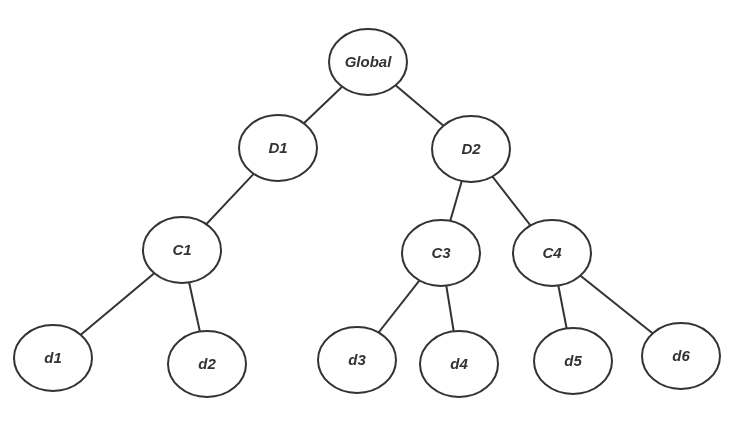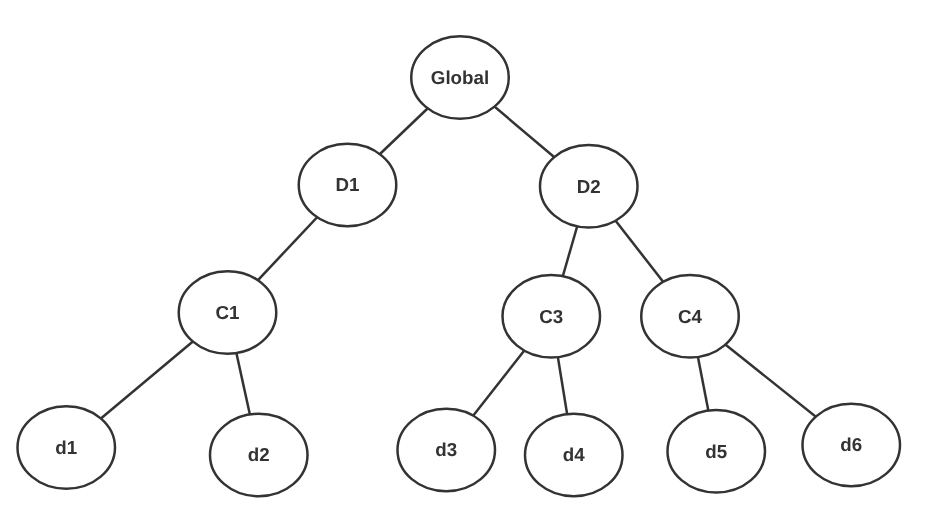--- a/index.html
+++ b/index.html
@@ -7,20 +7,21 @@
     padding: 0;
     background: #ffffff;
   }
   #stage {
     width: 736px;
     height: 423px;
     position: relative;
     background: #ffffff;
     overflow: hidden;
     font-family: "Liberation Sans", "DejaVu Sans", sans-serif;
+    font-style: italic;
   }
   #tree-svg {
     display: block;
   }
   .edge-line {
     stroke-width: 2;
     fill: none;
   }
   .node-ellipse {
     stroke-width: 2;

